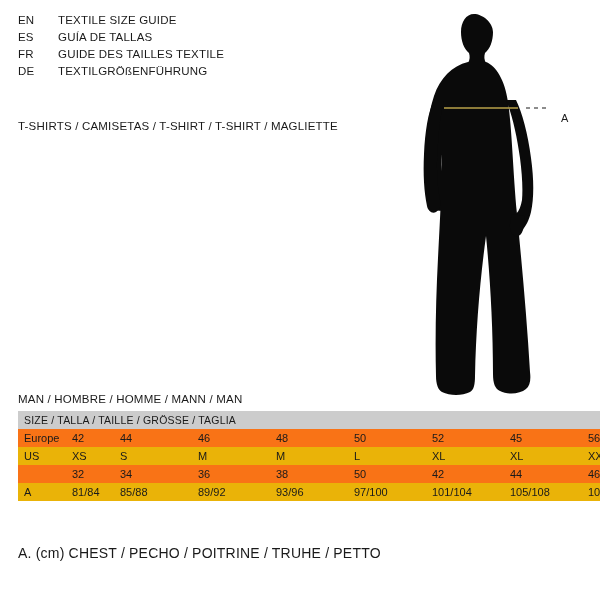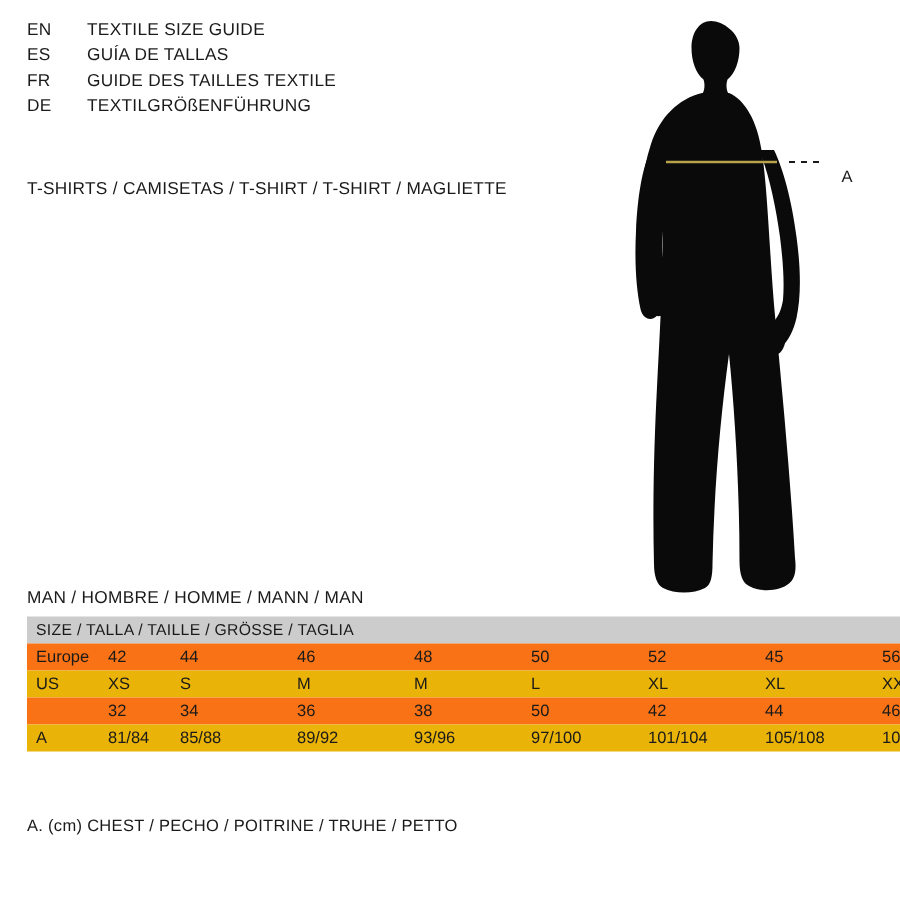--- a/index.html
+++ b/index.html
@@ -114,21 +114,21 @@
   }
   tr.row-even td { background: #f97316; }
   tr.row-odd td { background: #eab308; }
   .col-label { width: 86px; margin-left: 39px; }
   .col-val { width: 68px; }
 
   .footnote {
     position: absolute;
     left: 18px;
     top: 545px;
-    font-size: 11px;
+    font-size: 14px;
     letter-spacing: 0.2px;
     white-space: nowrap;
   }
 </style>
 </head>
 <body>
 
 <div class="page">
 
   <div class="lang-block">

